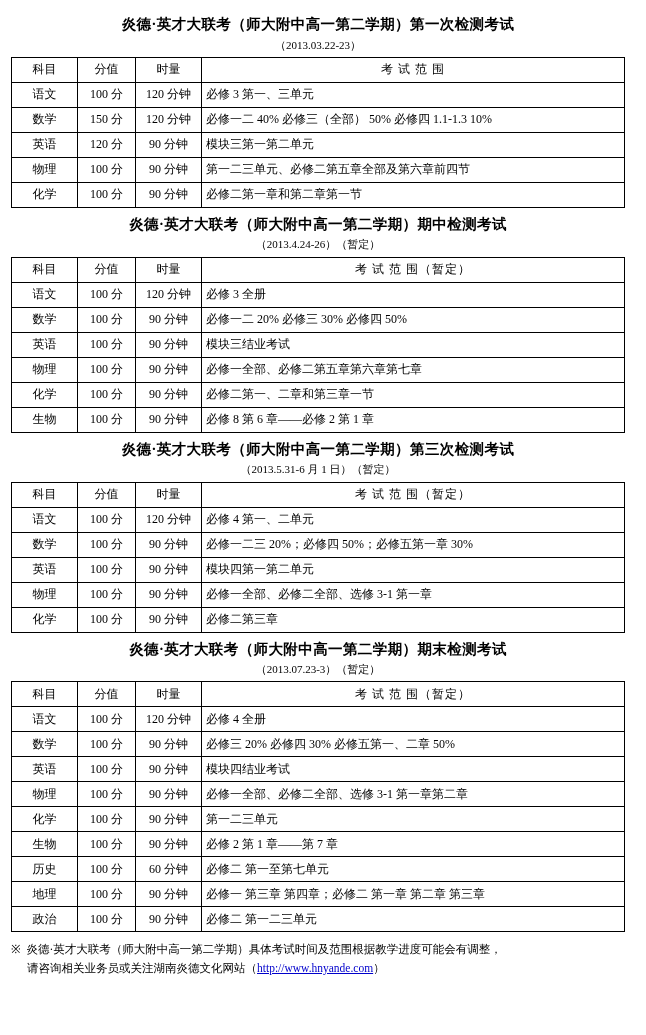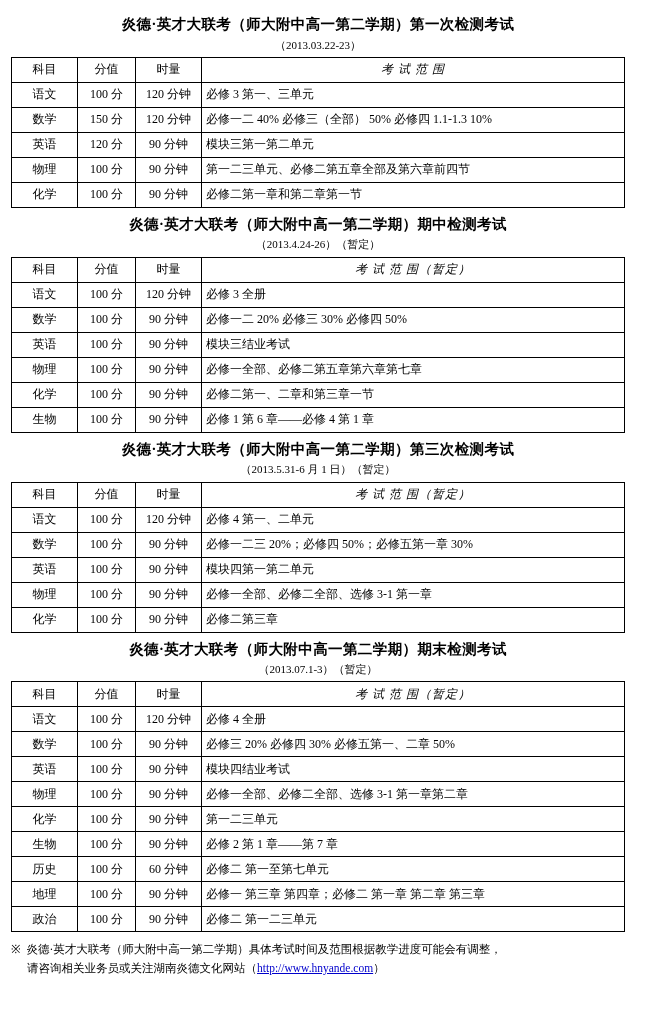--- a/index.html
+++ b/index.html
@@ -55,21 +55,21 @@
     white-space: nowrap;
     overflow: hidden;
   }
   table.exam col.c1 { width: 66px; }
   table.exam col.c2 { width: 58px; }
   table.exam col.c3 { width: 66px; }
   table.exam col.c4 { width: auto; }
   .c-center { text-align: center; }
   .c-left { text-align: left; padding-left: 6px; margin-left: 32px; }
   .hdr td { }
-  .hdr .scope { text-align: center; letter-spacing: 1px; font-style: italic; }
+  .hdr .scope { text-align: center; letter-spacing: 1px; }
   .footnote {
     width: 614px;
     margin: 8px auto 0 auto;
     font-size: 11.5px;
     font-family: "Liberation Serif", serif;
     line-height: 1.6;
   }
   .footnote .fn-line {
     display: block;
   }
@@ -183,21 +183,21 @@
         <tr>
           <td class="c-center">化学</td>
           <td class="c-center">100 分</td>
           <td class="c-center">90 分钟</td>
           <td class="c-left scope-cell">必修二第一、二章和第三章一节</td>
         </tr>
         <tr>
           <td class="c-center">生物</td>
           <td class="c-center">100 分</td>
           <td class="c-center">90 分钟</td>
-          <td class="c-left scope-cell">必修 1 第 6 章——必修 4 第 1 章</td>
+          <td class="c-left scope-cell">必修 8 第 6 章——必修 2 第 1 章</td>
         </tr>
       </tbody>
     </table>
   </div>
 
   <div class="section">
     <div class="sec-title">炎德·英才大联考（师大附中高一第二学期）第三次检测考试</div>
     <div class="sec-sub">（2013.5.31-6 月 1 日）（暂定）</div>
     <table class="exam">
       <colgroup>
@@ -242,21 +242,21 @@
           <td class="c-center">100 分</td>
           <td class="c-center">90 分钟</td>
           <td class="c-left scope-cell">必修二第三章</td>
         </tr>
       </tbody>
     </table>
   </div>
 
   <div class="section">
     <div class="sec-title">炎德·英才大联考（师大附中高一第二学期）期末检测考试</div>
-    <div class="sec-sub">（2013.07.1-3）（暂定）</div>
+    <div class="sec-sub">（2013.07.23-3）（暂定）</div>
     <table class="exam">
       <colgroup>
           <col class="c1">
           <col class="c2">
           <col class="c3">
           <col class="c4">
         </colgroup>
       <tbody>
         <tr class="hdr">
           <td class="c-center">科目</td>

